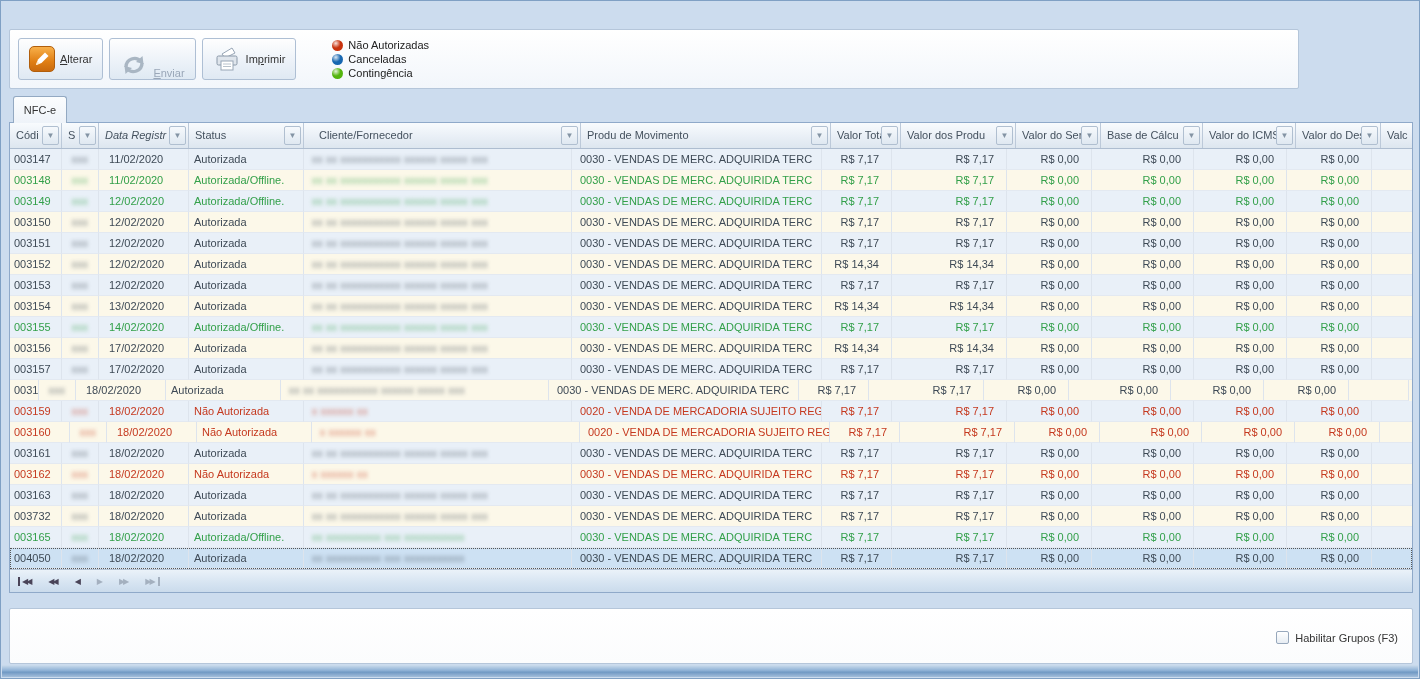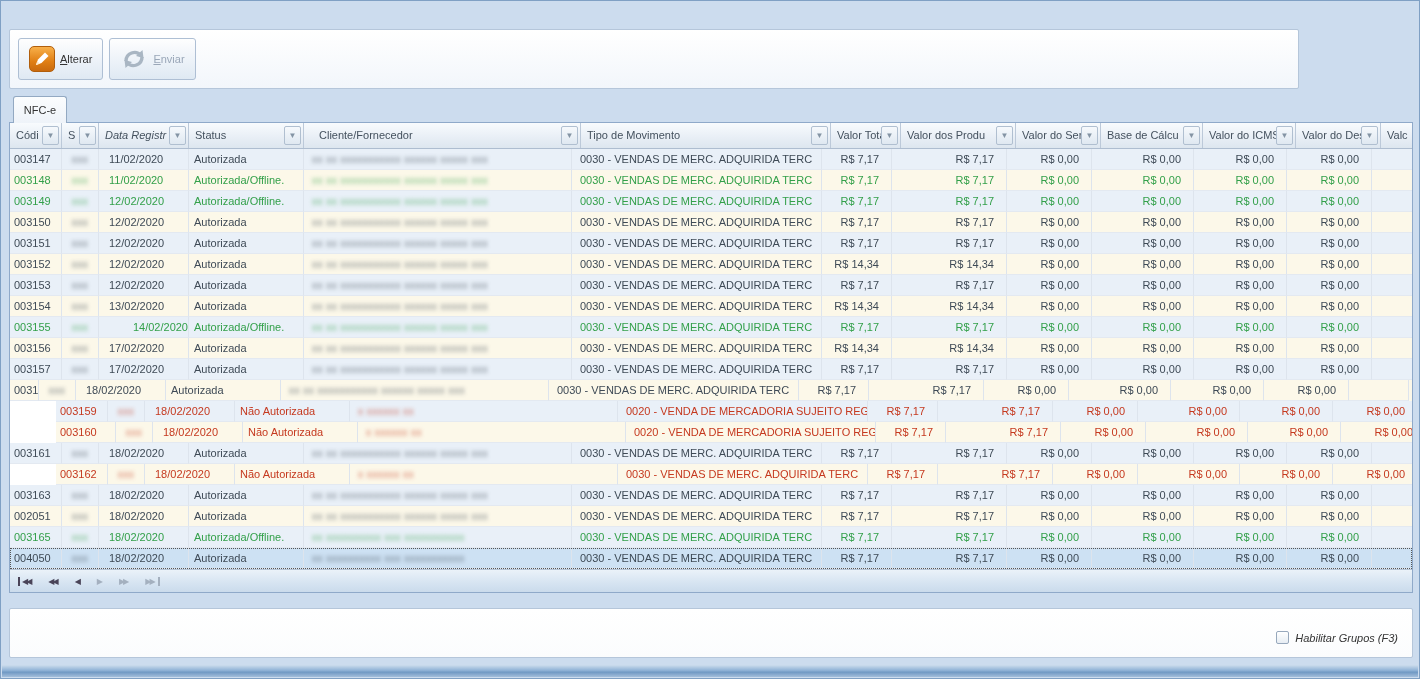--- a/index.html
+++ b/index.html
@@ -25,21 +25,21 @@
 
   
   .toolbar-panel { position:absolute; top:28px; left:8px; width:1290px; height:60px;
     background:linear-gradient(180deg,#ffffff,#f2f6fb);
     border:1px solid #b5c6da; border-radius:2px;
     display:flex; align-items:center; padding-left:8px; }
   .tb-btn { height:42px; display:flex; align-items:center; gap:5px; padding:0 10px;
     margin-right:6px; border:1px solid #aebfd4; border-radius:3px;
     background:linear-gradient(180deg,#fefefe 0%,#eef3f9 50%,#dfe9f3 100%);
     color:#333; cursor:default; }
-  .tb-btn.disabled { color:#9aa7b8; }
+  .tb-btn.disabled { color:#9aa7b8;align-items:flex-end; }
   .tb-icon { width:28px; height:28px; display:block; }
   .pencil-box { width:26px; height:26px; border-radius:5px;
     background:linear-gradient(180deg,#f8b04a,#e07f14 60%,#c96a0e);
     border:1px solid #b15e0c; display:flex; align-items:center; justify-content:center; }
   u { text-decoration:underline; }
 
   .legend { margin-left:30px; display:flex; flex-direction:column; gap:2px; }
   .legend-item { display:flex; align-items:center; gap:5px; color:#222; }
   .legend-dot { width:11px; height:11px; border-radius:50%; }
 
@@ -77,41 +77,41 @@
     background:linear-gradient(180deg,#f6f9fc,#dfe8f1);
     color:#8494a4; font-size:8px; line-height:17px; text-align:center; }
   .rows { height:420px; overflow:hidden; }
   .row { display:flex; height:21px; line-height:20px; cursor:default; }
   .row:nth-child(odd) { background:#e9f0f8; }
   .row:nth-child(even) { background:#fcf8e9; }
   .cell { height:100%; border-right:1px solid #dde4ed; border-bottom:1px solid #e3e9f1;
     white-space:nowrap; overflow:hidden; flex:none; }
   .row.normal { color:#3e4a56; }
   .row.offline { color:#33a04a; }
-  .row.denied { color:#c5391f;margin-left:46px; }
+  .row.denied { color:#c5391f; }
   .row.selected { background:#cde1f3 !important; outline:1px dotted #555; outline-offset:-1px; }
   .c-left4 { padding-left:4px; } .c-left5 { padding-left:5px; }
   .c-left8 { padding-left:8px; } .c-left10 { padding-left:10px; }
   .c-money { text-align:right; padding-right:12px; }
   .c-center { text-align:center; }
   .mask { filter:blur(2px); opacity:.7; font-size:10px; letter-spacing:.5px; }
 
   
   .pager { height:24px; border-top:1px solid #b5c4d6;
     background:linear-gradient(180deg,#eaf2f9 0%,#d5e3f1 60%,#c9daeb 100%);
     display:flex; align-items:center; padding-left:8px; gap:10px; }
   .pg { font-size:8px; letter-spacing:-2px; padding:0 4px; cursor:default; }
   .pg.on { color:#4a4458; } .pg.off { color:#a4b0bf; }
   .pg.bar-l { border-left:2px solid currentColor; padding-left:2px; }
   .pg.bar-r { border-right:2px solid currentColor; padding-right:4px; }
 
   
-  .bottom-panel { position:absolute; top:607px; left:8px; right:6px; height:50px;
+  .bottom-panel { position:absolute; top:607px; left:8px; right:6px; height:56px;
     background:linear-gradient(180deg,#ffffff,#fbfcfd);
-    border:1px solid #b5c6da; border-radius:2px;font-style:italic; }
+    border:1px solid #b5c6da; border-radius:2px; }
   .group-check { position:absolute; right:14px; top:22px;
     display:flex; align-items:center; gap:6px; color:#333; }
   .checkbox { width:13px; height:13px; border:1px solid #97a8bc; border-radius:2px;
     background:linear-gradient(180deg,#ffffff,#e7edf3); cursor:default; }
   .bottom-strip { position:absolute; left:1px; right:1px; bottom:1px; height:12px;
     background:linear-gradient(180deg,#cddded 0%,#8fb2d6 45%,#7099c4 60%,#a3bedb 100%); }
 </style>
 </head>
 <body>
 
@@ -130,35 +130,59 @@
     </div>
     <div class="tb-btn disabled">
       <svg class="tb-icon" viewBox="0 0 28 28">
         <path d="M6 16 a8.5 8.5 0 0 1 15-5.5" stroke="#a9b6c3" stroke-width="3.4" fill="none"></path>
         <polygon points="22.5,5 23.5,13 16,11" fill="#a9b6c3"></polygon>
         <path d="M22 12 a8.5 8.5 0 0 1 -15 5.5" stroke="#a9b6c3" stroke-width="3.4" fill="none"></path>
         <polygon points="5.5,23 4.5,15 12,17" fill="#a9b6c3"></polygon>
       </svg>
       <span><u>E</u>nviar</span>
     </div>
+    <div class="tb-btn">
+      <svg class="tb-icon" viewBox="0 0 28 28">
+        <polygon points="9,9 19,3 22,8 12,13" fill="#fff" stroke="#98a6b6"></polygon>
+        <rect x="4" y="11" width="20" height="9" rx="1.5" fill="#dfe5ec" stroke="#8a98a8"></rect>
+        <rect x="8" y="16" width="12" height="9" fill="#fff" stroke="#98a6b6"></rect>
+        <line x1="10" y1="19" x2="18" y2="19" stroke="#b8c2cc"></line>
+          <line x1="10" y1="21.5" x2="18" y2="21.5" stroke="#b8c2cc"></line>
+      </svg>
+      <span>Im<u>p</u>rimir</span>
+    </div>
+    <div class="legend" id="legend">
+        <div class="legend-item">
+          <span class="legend-dot" style="background:radial-gradient(circle at 35% 30%, rgba(255,255,255,.85) 0%, rgba(255,255,255,0) 45%),#c8330f"></span>
+          <span>Não Autorizadas</span>
+        </div>
+        <div class="legend-item">
+          <span class="legend-dot" style="background:radial-gradient(circle at 35% 30%, rgba(255,255,255,.85) 0%, rgba(255,255,255,0) 45%),#1767b1"></span>
+          <span>Canceladas</span>
+        </div>
+        <div class="legend-item">
+          <span class="legend-dot" style="background:radial-gradient(circle at 35% 30%, rgba(255,255,255,.85) 0%, rgba(255,255,255,0) 45%),#54b40d"></span>
+          <span>Contingência</span>
+        </div>
+      </div>
   </div>
 
 
   <div class="tab">
     <span>NFC-e</span>
   </div>
 
   <div class="grid">
     <div class="hrow" id="hrow">
         <div class="hcell" style="width: 52px;"><span>Códi</span><span class="hdrop">▼</span></div>
         <div class="hcell" style="width: 37px;"><span>S</span><span class="hdrop">▼</span></div>
         <div class="hcell" style="width: 90px; font-style: italic;"><span>Data Registr</span><span class="hdrop">▼</span></div>
         <div class="hcell" style="width: 115px;"><span>Status</span><span class="hdrop">▼</span></div>
         <div class="hcell" style="width: 268px; margin-left: 9px;"><span>Cliente/Fornecedor</span><span class="hdrop">▼</span></div>
-        <div class="hcell" style="width: 250px;"><span>Tipo de Movimento</span><span class="hdrop">▼</span></div>
+        <div class="hcell" style="width: 250px;"><span>Produ de Movimento</span><span class="hdrop">▼</span></div>
         <div class="hcell" style="width: 70px;"><span>Valor Tota</span><span class="hdrop">▼</span></div>
         <div class="hcell" style="width: 115px;"><span>Valor dos Produ</span><span class="hdrop">▼</span></div>
         <div class="hcell" style="width: 85px;"><span>Valor do Serv</span><span class="hdrop">▼</span></div>
         <div class="hcell" style="width: 102px;"><span>Base de Cálcu</span><span class="hdrop">▼</span></div>
         <div class="hcell" style="width: 93px;"><span>Valor do ICMS</span><span class="hdrop">▼</span></div>
         <div class="hcell" style="width: 85px;"><span>Valor do Desc</span><span class="hdrop">▼</span></div>
         <div class="hcell" style="width: 60px;"><span>Valc</span><span class="hdrop">▼</span></div>
       </div>
     <div class="rows" id="rows">
         <div class="row normal">
@@ -277,21 +301,21 @@
           <div class="cell c-money" style="width: 115px;">R$ 14,34</div>
           <div class="cell c-money" style="width: 85px;">R$ 0,00</div>
           <div class="cell c-money" style="width: 102px;">R$ 0,00</div>
           <div class="cell c-money" style="width: 93px;">R$ 0,00</div>
           <div class="cell c-money" style="width: 85px;">R$ 0,00</div>
           <div class="cell " style="width: 60px;"></div>
         </div>
         <div class="row offline">
           <div class="cell c-left4" style="width: 52px;">003155</div>
           <div class="cell c-center" style="width: 37px;"><span class="mask">xxx</span></div>
-          <div class="cell c-left10" style="width: 90px; text-align: right;">14/02/2020</div>
+          <div class="cell c-left10" style="width: 90px;">14/02/2020</div>
           <div class="cell c-left5" style="width: 115px;">Autorizada/Offline.</div>
           <div class="cell c-left8" style="width: 268px;"><span class="mask">xx  xx xxxxxxxxxxx xxxxxx xxxxx xxx</span></div>
           <div class="cell c-left8" style="width: 250px;">0030 - VENDAS DE MERC. ADQUIRIDA TERC</div>
           <div class="cell c-money" style="width: 70px;">R$ 7,17</div>
           <div class="cell c-money" style="width: 115px;">R$ 7,17</div>
           <div class="cell c-money" style="width: 85px;">R$ 0,00</div>
           <div class="cell c-money" style="width: 102px;">R$ 0,00</div>
           <div class="cell c-money" style="width: 93px;">R$ 0,00</div>
           <div class="cell c-money" style="width: 85px;">R$ 0,00</div>
           <div class="cell " style="width: 60px;"></div>
@@ -410,21 +434,21 @@
           <div class="cell c-left8" style="width: 250px;">0030 - VENDAS DE MERC. ADQUIRIDA TERC</div>
           <div class="cell c-money" style="width: 70px;">R$ 7,17</div>
           <div class="cell c-money" style="width: 115px;">R$ 7,17</div>
           <div class="cell c-money" style="width: 85px;">R$ 0,00</div>
           <div class="cell c-money" style="width: 102px;">R$ 0,00</div>
           <div class="cell c-money" style="width: 93px;">R$ 0,00</div>
           <div class="cell c-money" style="width: 85px;">R$ 0,00</div>
           <div class="cell " style="width: 60px;"></div>
         </div>
         <div class="row normal">
-          <div class="cell c-left4" style="width: 52px;">002051</div>
+          <div class="cell c-left4" style="width: 52px;">003732</div>
           <div class="cell c-center" style="width: 37px;"><span class="mask">xxx</span></div>
           <div class="cell c-left10" style="width: 90px;">18/02/2020</div>
           <div class="cell c-left5" style="width: 115px;">Autorizada</div>
           <div class="cell c-left8" style="width: 268px;"><span class="mask">xx  xx xxxxxxxxxxx xxxxxx xxxxx xxx</span></div>
           <div class="cell c-left8" style="width: 250px;">0030 - VENDAS DE MERC. ADQUIRIDA TERC</div>
           <div class="cell c-money" style="width: 70px;">R$ 7,17</div>
           <div class="cell c-money" style="width: 115px;">R$ 7,17</div>
           <div class="cell c-money" style="width: 85px;">R$ 0,00</div>
           <div class="cell c-money" style="width: 102px;">R$ 0,00</div>
           <div class="cell c-money" style="width: 93px;">R$ 0,00</div>

